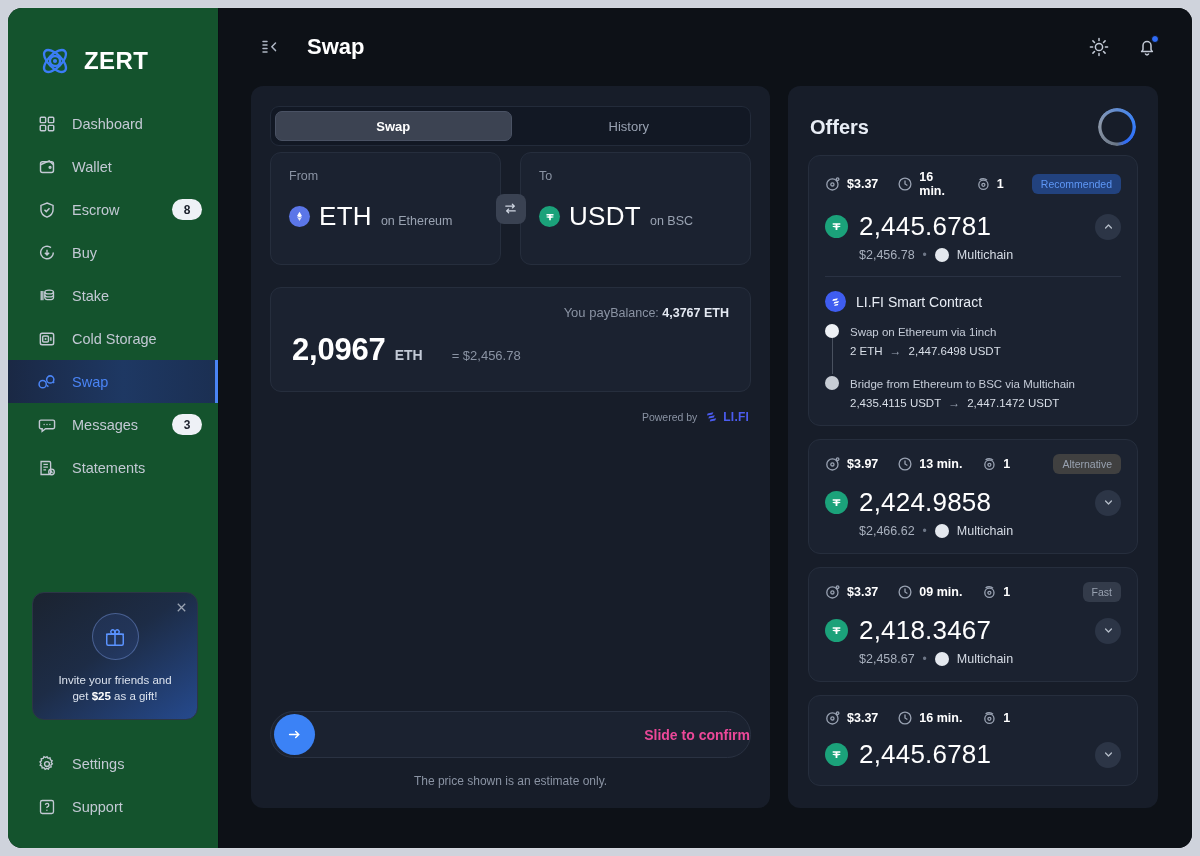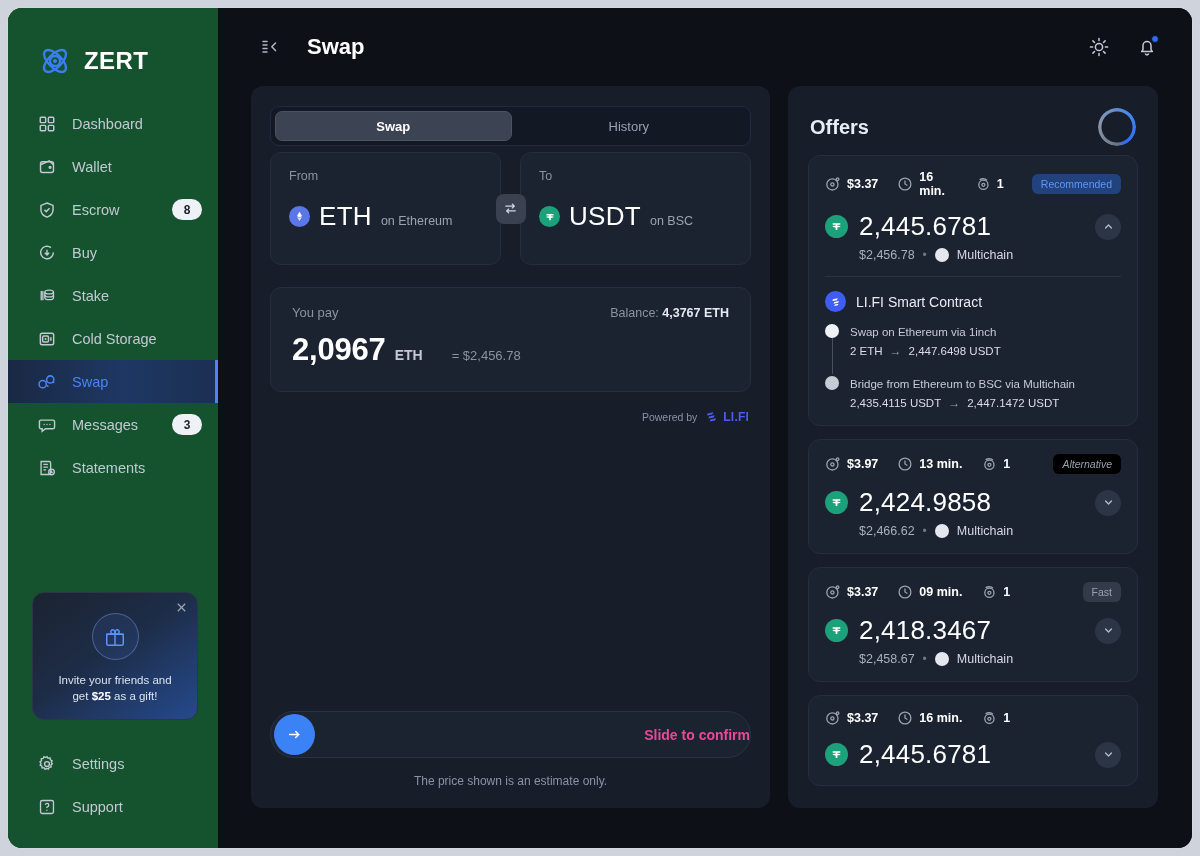--- a/index.html
+++ b/index.html
@@ -291,21 +291,21 @@
     background: #1b2230;
     border: 1px solid #262e3d;
     border-radius: 11px;
     height: 105px;
     padding: 17px 21px 0;
   }
   .pay-top {
     display: flex;
     align-items: center;
   }
-  .pay-label { color: #8a93a3; font-size: 13px; flex: 1; }
+  .pay-label { color: #8a93a3; font-size: 13px; flex: 1; text-align: right; }
   .pay-balance { color: #8a93a3; font-size: 12.5px; }
   .pay-balance b { color: #e4e9f2; font-weight: bold; }
   .pay-row {
     display: flex;
     align-items: baseline;
     gap: 9px;
     margin-top: 12px;
   }
   .pay-amount {
     color: #ffffff;
@@ -423,21 +423,21 @@
   }
   .meta-ico { width: 16px; height: 16px; color: #99a2b2; flex: 0 0 16px; }
   .meta-val { color: #ffffff; font-size: 12.5px; font-weight: bold; }
   .meta-spacer { flex: 1; }
   .badge {
     padding: 4px 9px;
     border-radius: 6px;
     font-size: 10.5px;
   }
   .badge-recommended { background: #22427e; color: #5e97f6; }
-  .badge-alternative { background: #000000; color: #98a1b0; font-style: italic; }
+  .badge-alternative { background: #404040; color: #98a1b0; }
   .badge-fast { background: #333b4a; color: #98a1b0; }
 
   .offer-main {
     display: flex;
     align-items: center;
     margin-top: 13px;
     gap: 11px;
   }
   .offer-coin {
     width: 23px; height: 23px;

